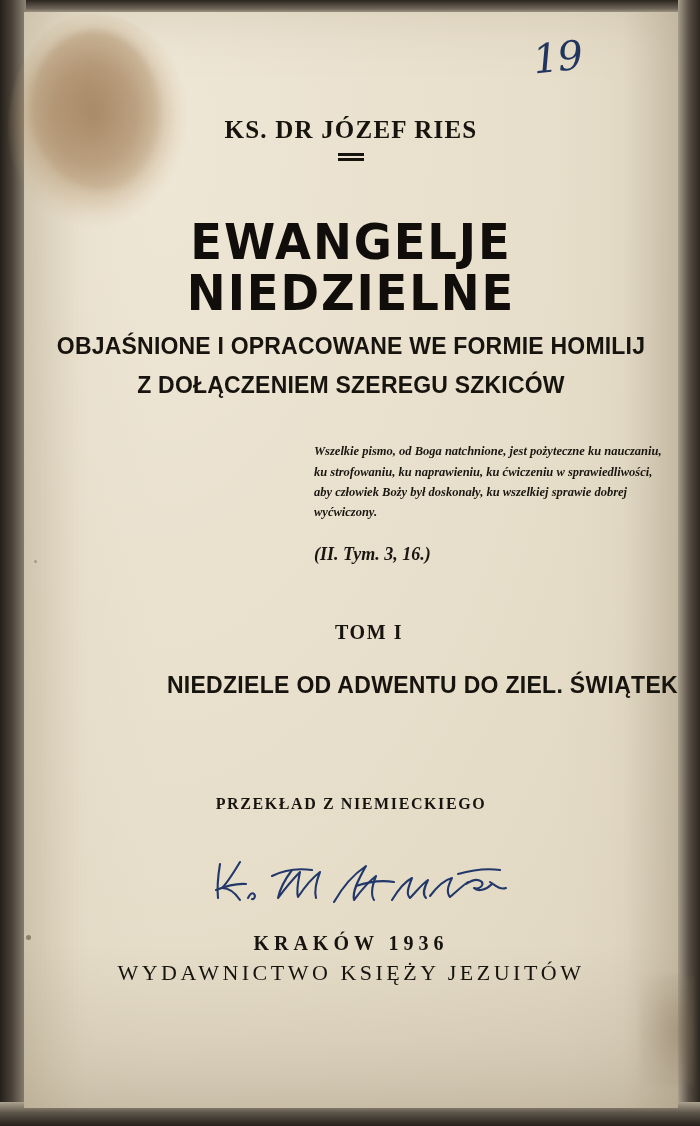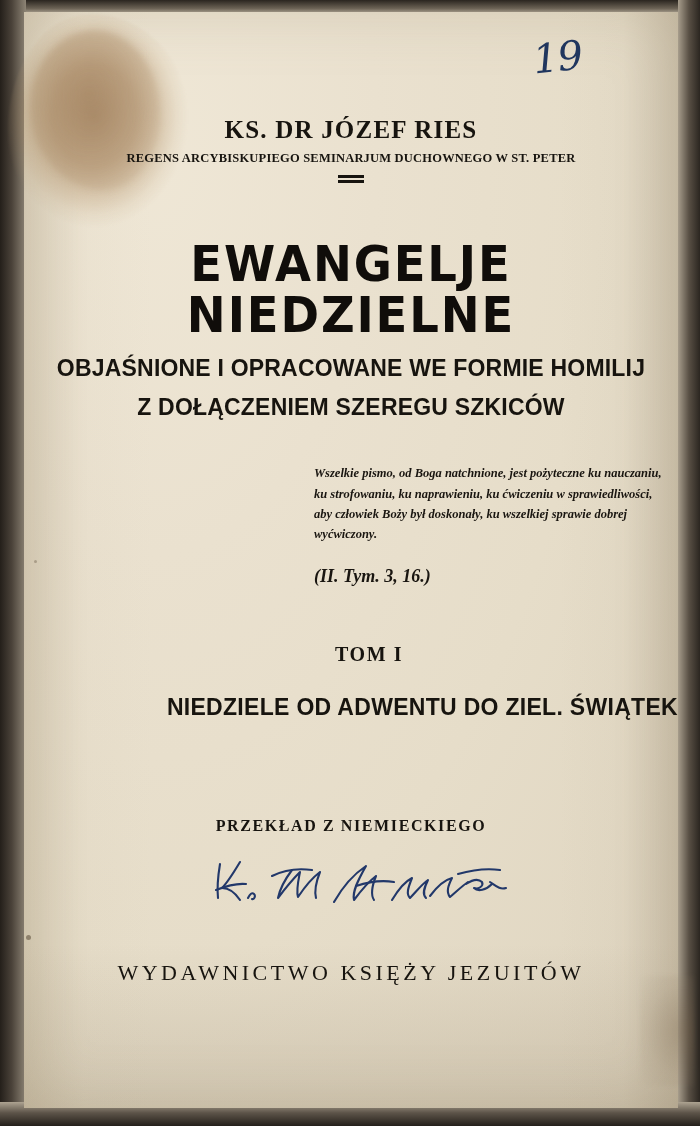--- a/index.html
+++ b/index.html
@@ -277,21 +277,20 @@
   <div class="stain2"></div>
   <div class="edge-smudge"></div>
   <div class="dot-left"></div>
   <div class="dot-left2"></div>
 
   <div class="pagenum">19</div>
 
   <div class="content">
 
     <div class="author">KS. DR JÓZEF RIES</div>
-    <div class="author-sub">REGENS ARCYBISKUPIEGO SEMINARJUM DUCHOWNEGO W ST. PETER</div>
     <div class="rule-small"></div>
 
     <div class="maintitle">EWANGELJE NIEDZIELNE</div>
 
     <div class="subtitle">OBJAŚNIONE I OPRACOWANE WE FORMIE HOMILIJ</div>
     <div class="subtitle" style="margin-top:6px">Z DOŁĄCZENIEM SZEREGU SZKICÓW</div>
 
     <div class="quote">Wszelkie pismo, od Boga natchnione, jest pożyteczne ku nauczaniu, ku strofowaniu, ku naprawieniu, ku ćwiczeniu w sprawiedliwości, aby człowiek Boży był doskonały, ku wszelkiej sprawie dobrej wyćwiczony.</div>
     <div class="quote" style="margin-top:0">
       <div class="quote-ref">(II. Tym. 3, 16.)</div>
@@ -315,16 +314,17 @@
           <path d="M150,36 C162,32 176,30 188,32"></path>
           <path d="M186,50 C192,40 198,32 206,28 C202,38 200,44 204,48 C210,42 216,34 222,30 C218,38 216,44 220,48"></path>
           <path d="M224,46 C230,38 238,30 246,28 C242,36 240,42 244,47 C250,42 256,36 262,32"></path>
           <path d="M260,34 C266,30 272,28 276,32 C278,36 272,40 268,38 C272,42 280,40 286,34"></path>
           <path d="M284,32 C290,36 294,40 300,38"></path>
           <path d="M252,24 C266,20 280,18 294,20"></path>
         </g>
       </svg>
     </div>
 
+    <div class="city">KRAKÓW 1936</div>
     <div class="publisher">WYDAWNICTWO KSIĘŻY JEZUITÓW</div>
 
   </div>
 </div>
 
 </body></html>

